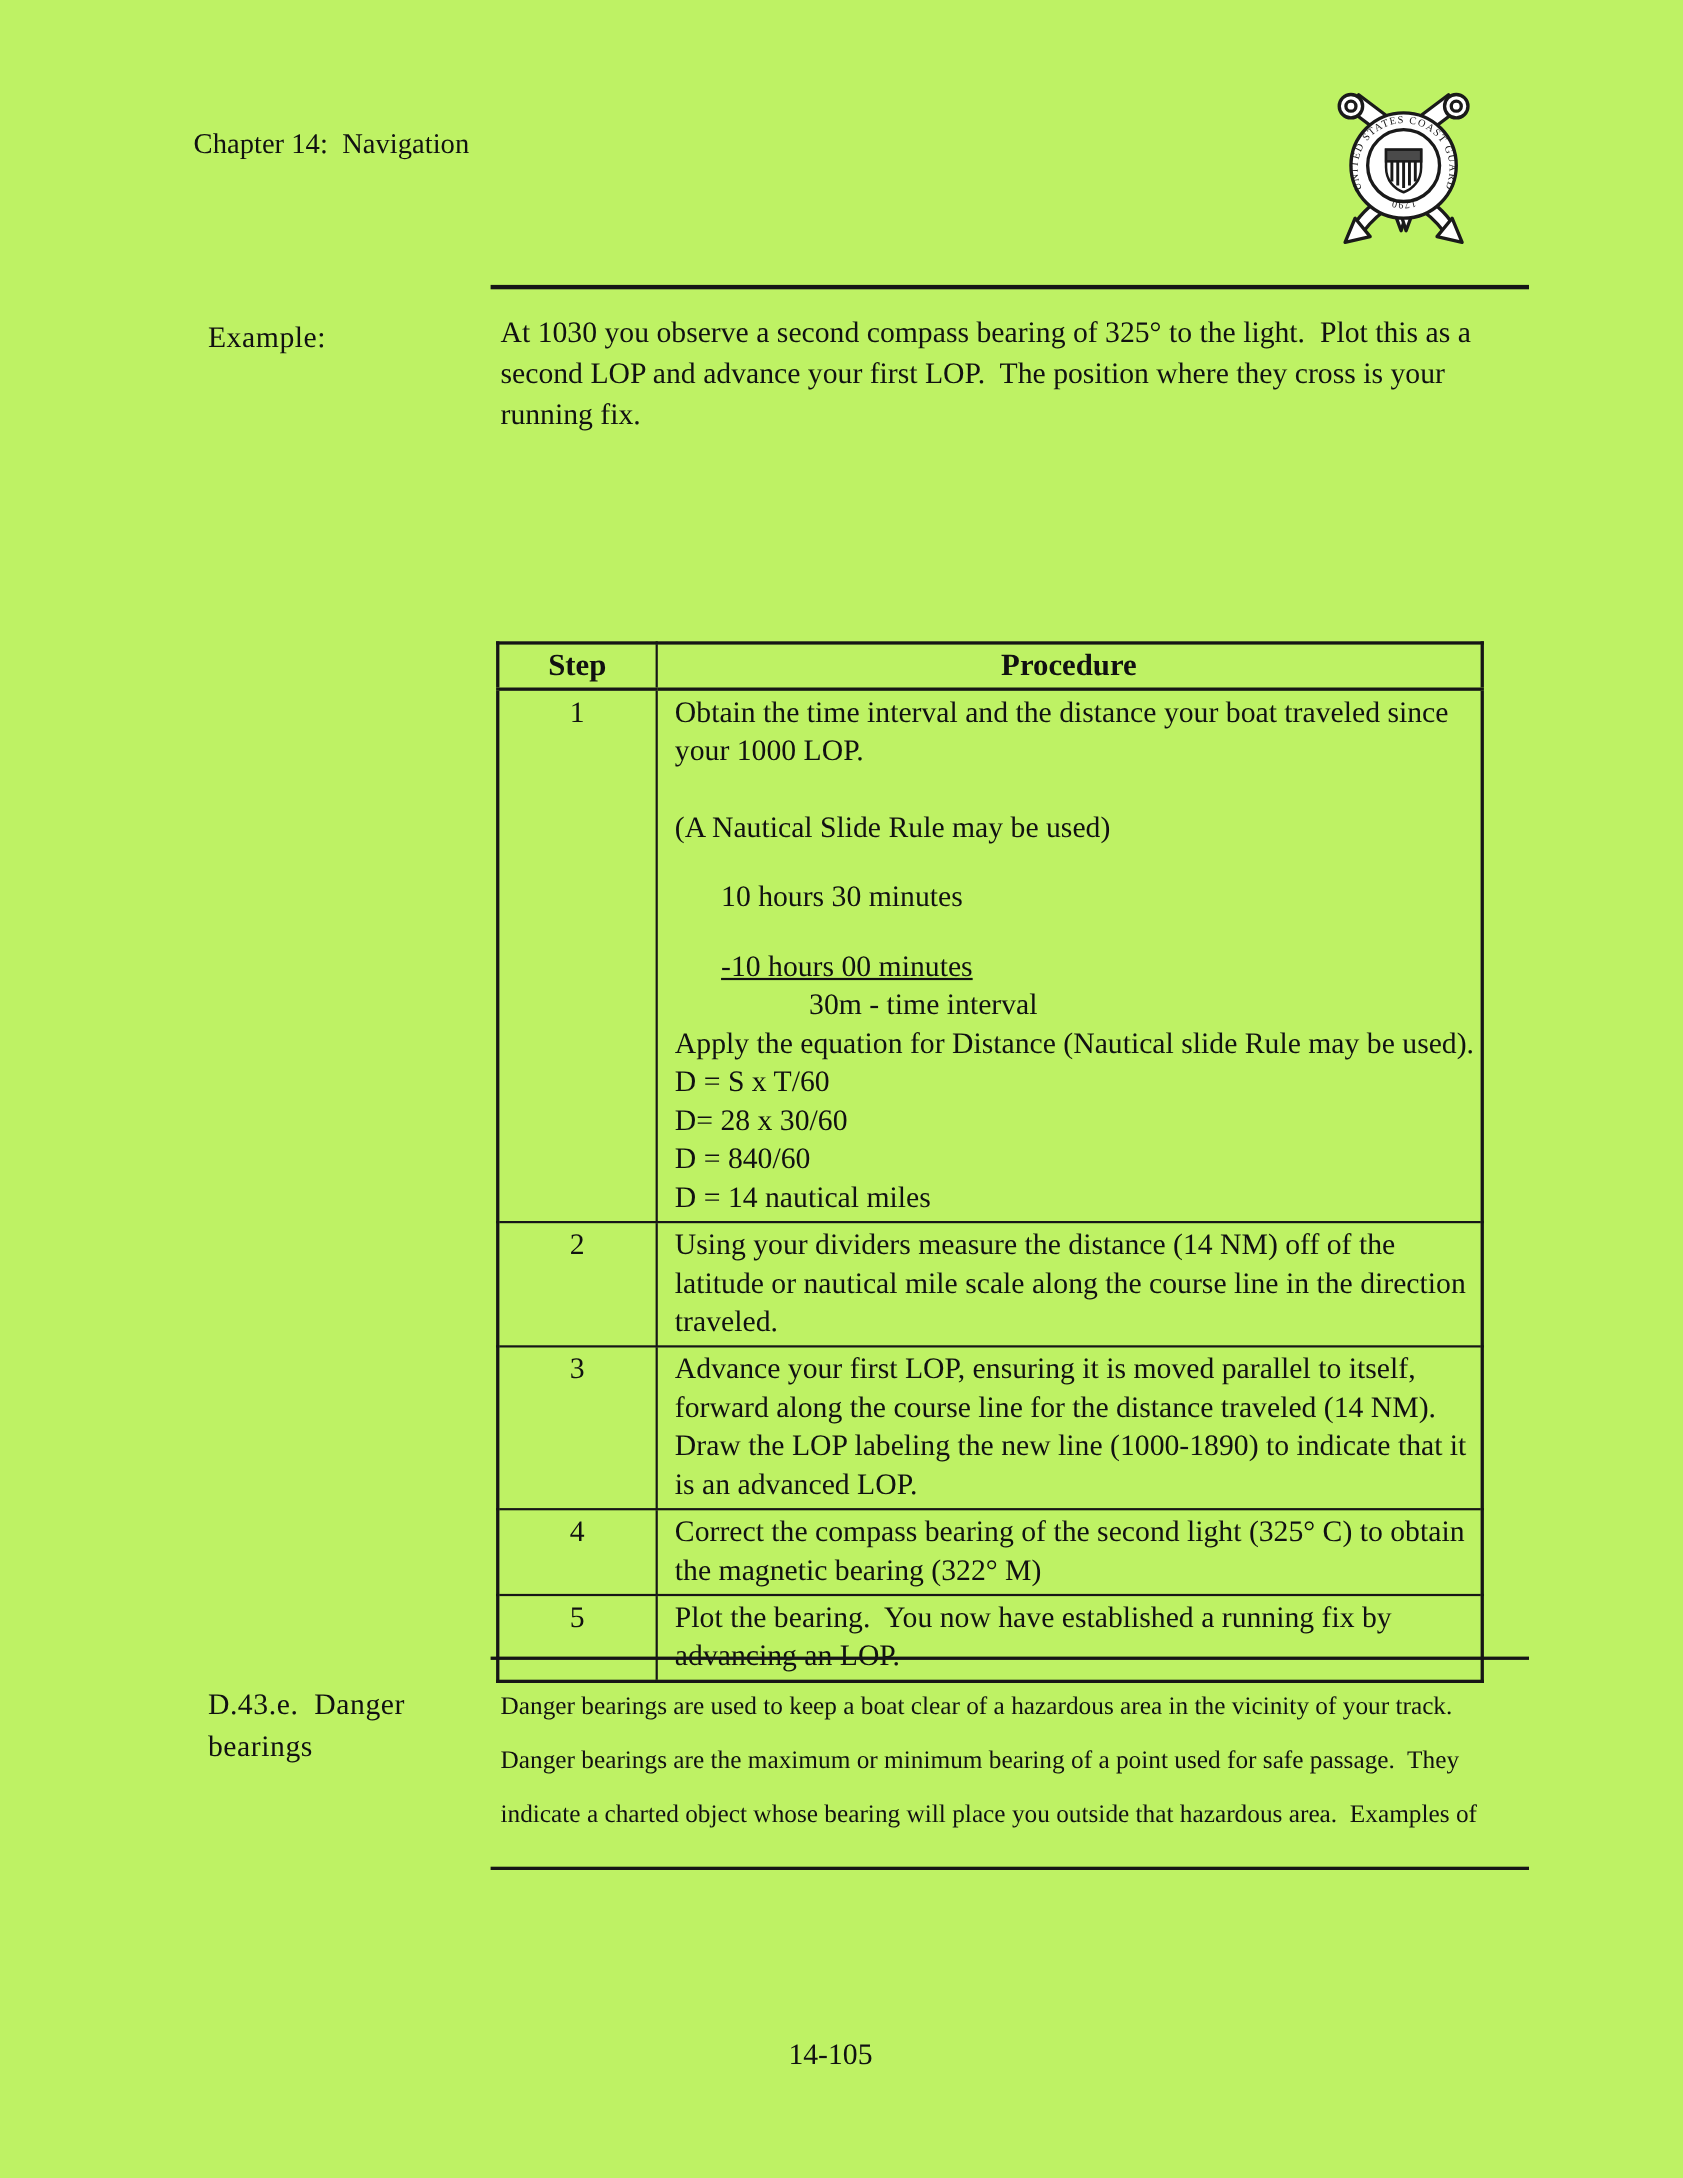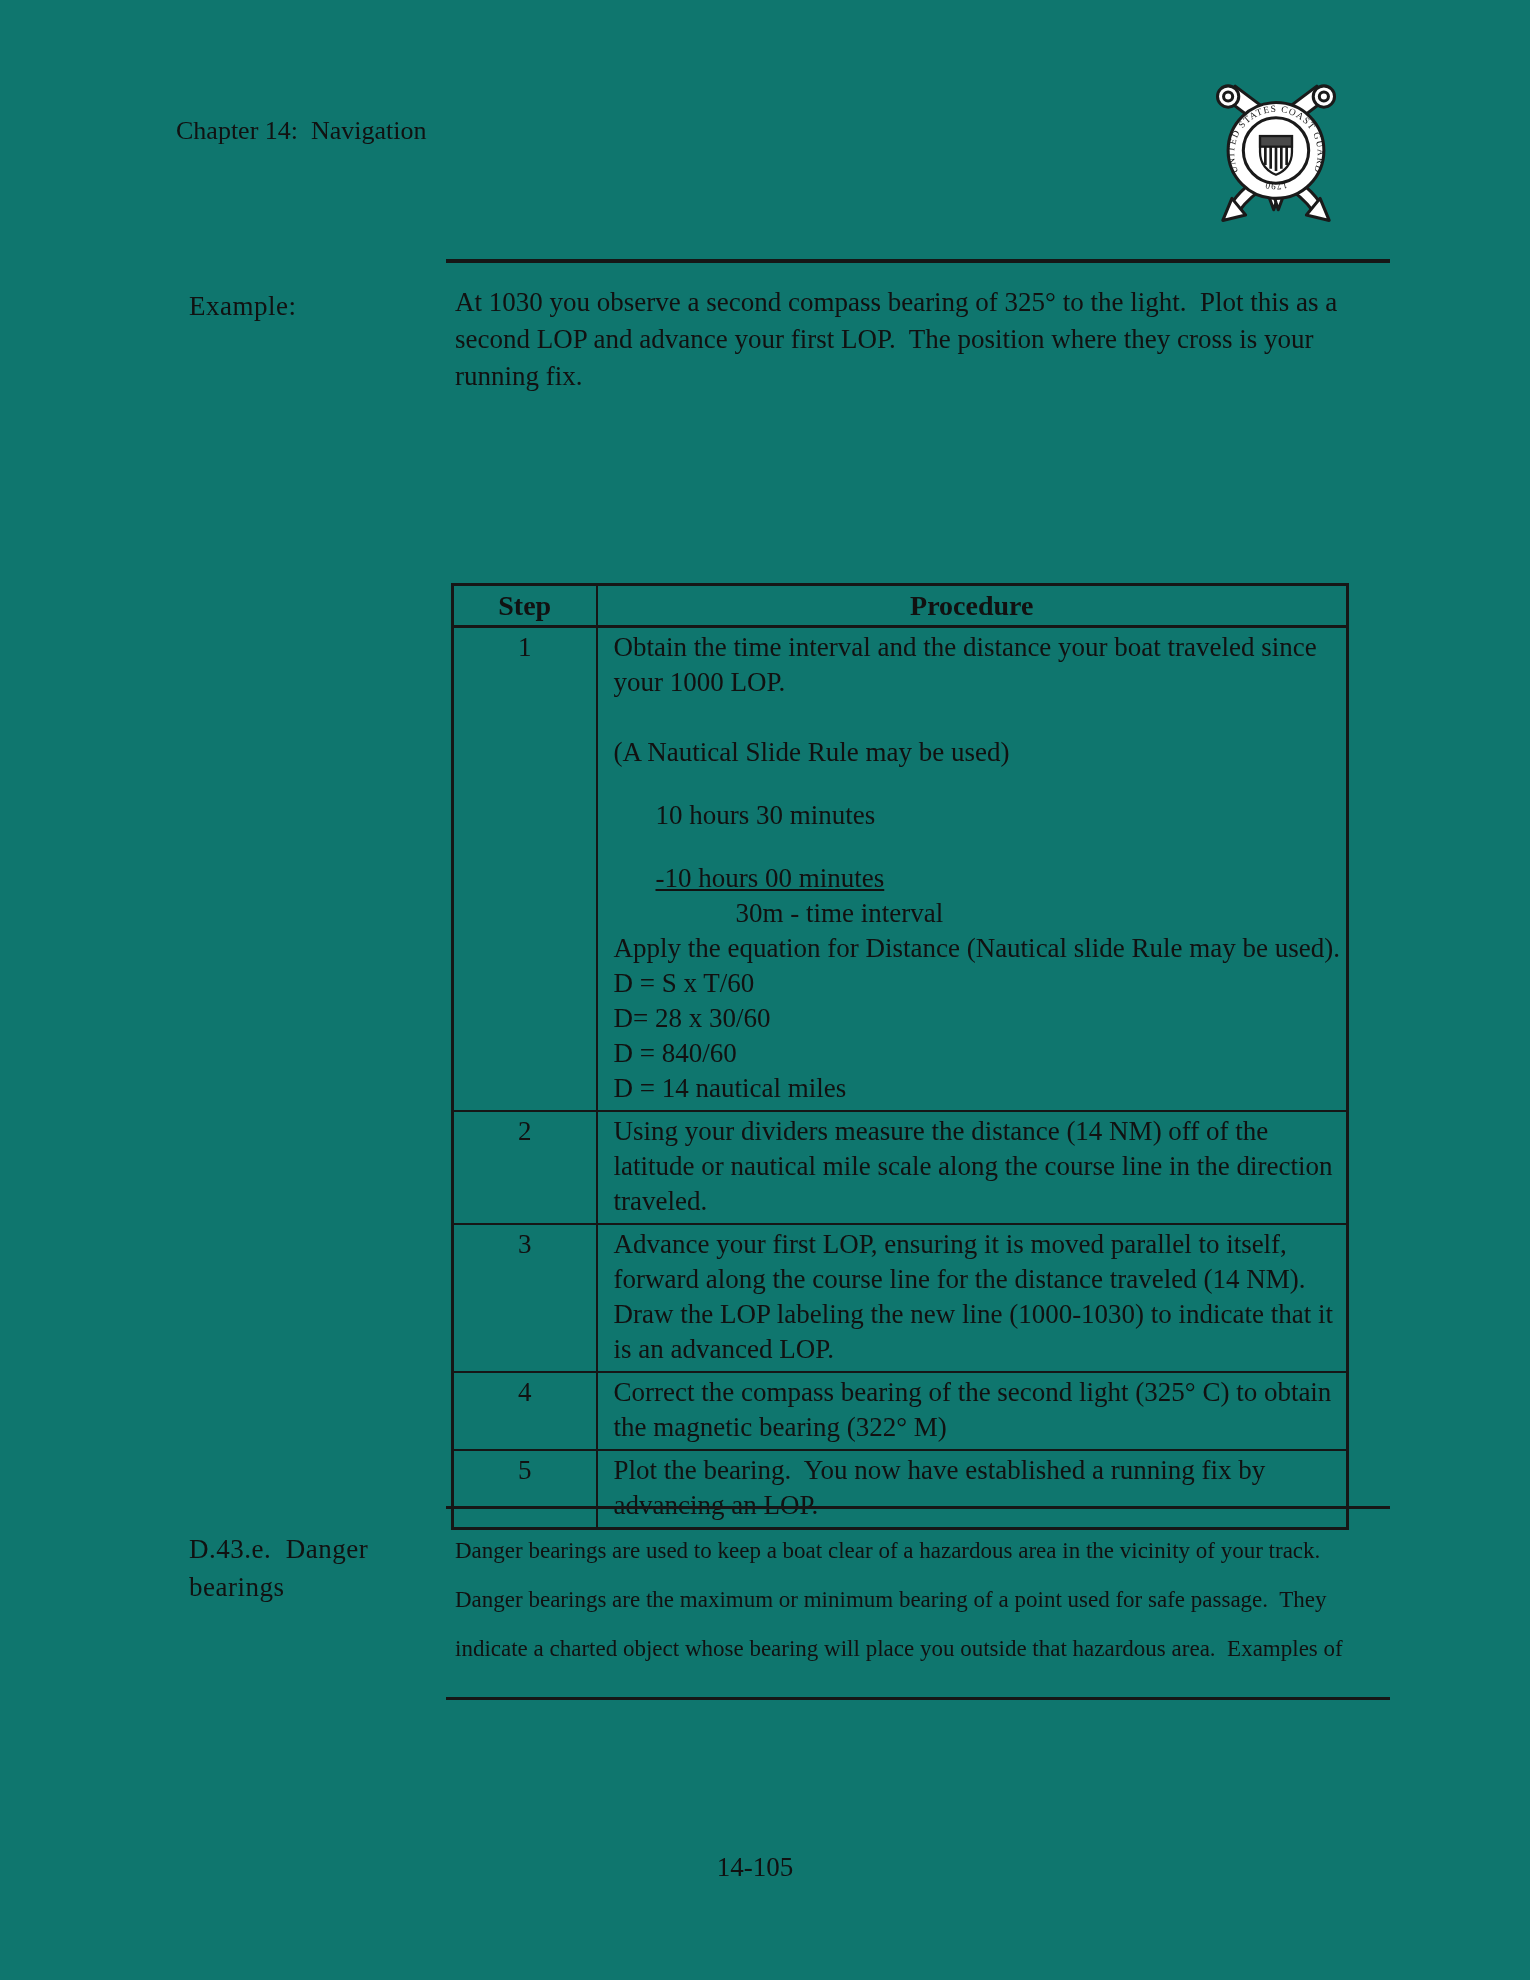--- a/index.html
+++ b/index.html
@@ -1,21 +1,21 @@
 <!DOCTYPE html>
 <html><head>
 <meta charset="utf-8">
 <style>
   * { margin: 0; padding: 0; box-sizing: border-box; }
   html, body { background: #e8e8e8; }
   .page {
     position: relative;
     width: 1530px;
     height: 1980px;
-    background: #0f766e;
+    background: #bef264;
     font-family: "Liberation Serif", "DejaVu Serif", serif;
     color: #111;
     overflow: hidden;
   }
 
   .chapter-header {
     position: absolute;
     left: 176px; top: 116px;
     font-size: 26px;
     white-space: pre-wrap;
@@ -194,21 +194,21 @@
         </tr>
         <tr>
           <td class="step-cell">2</td>
           <td class="proc-cell">
             <div class="line">Using your dividers measure the distance (14 NM) off of the latitude or nautical mile scale along the course line in the direction traveled.</div>
           </td>
         </tr>
         <tr>
           <td class="step-cell">3</td>
           <td class="proc-cell">
-            <div class="line">Advance your first LOP, ensuring it is moved parallel to itself, forward along the course line for the distance traveled (14 NM).  Draw the LOP labeling the new line (1000-1030) to indicate that it is an advanced LOP.</div>
+            <div class="line">Advance your first LOP, ensuring it is moved parallel to itself, forward along the course line for the distance traveled (14 NM).  Draw the LOP labeling the new line (1000-1890) to indicate that it is an advanced LOP.</div>
           </td>
         </tr>
         <tr>
           <td class="step-cell">4</td>
           <td class="proc-cell">
             <div class="line">Correct the compass bearing of the second light (325° C) to obtain the magnetic bearing (322° M)</div>
           </td>
         </tr>
         <tr>
           <td class="step-cell">5</td>

